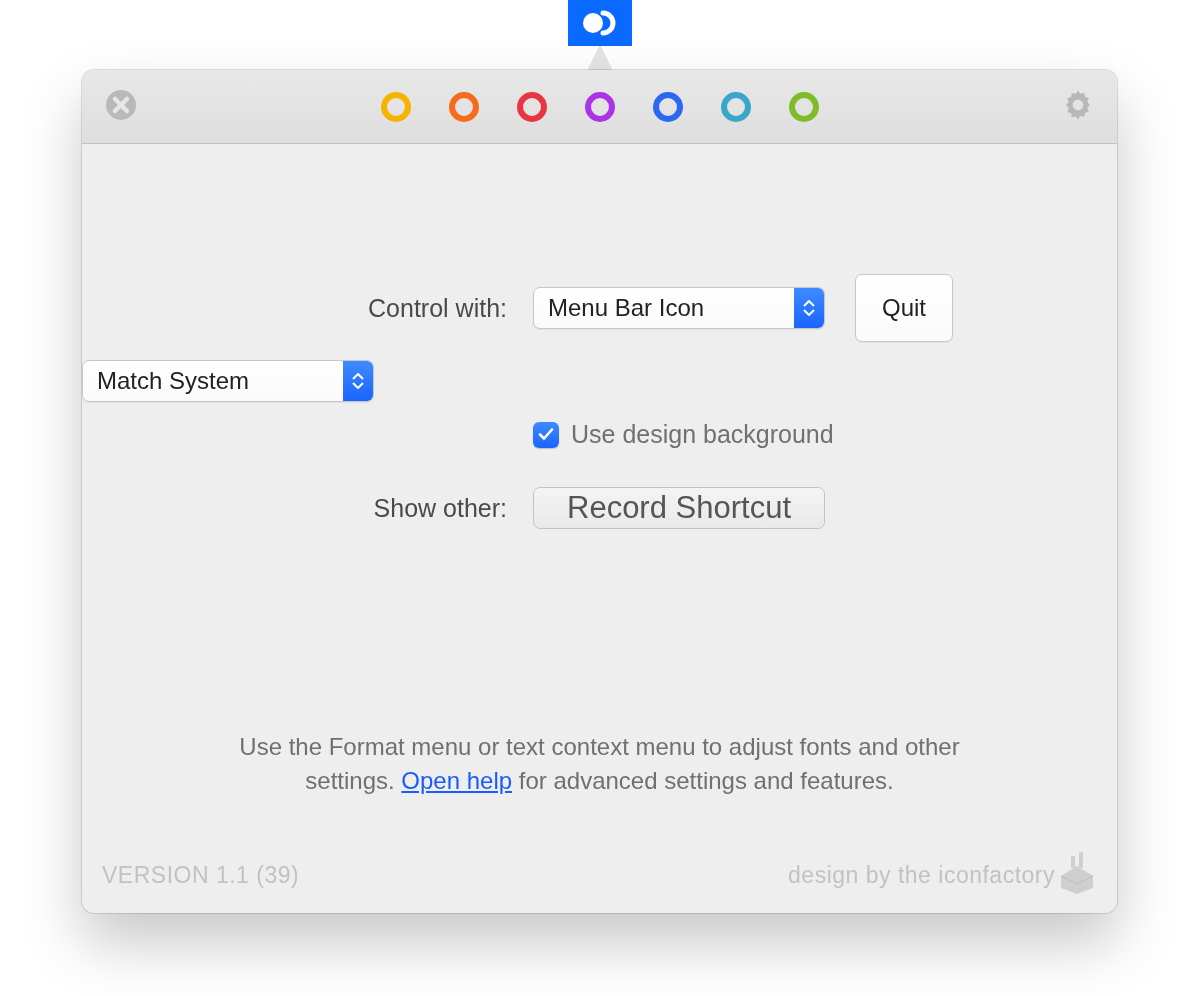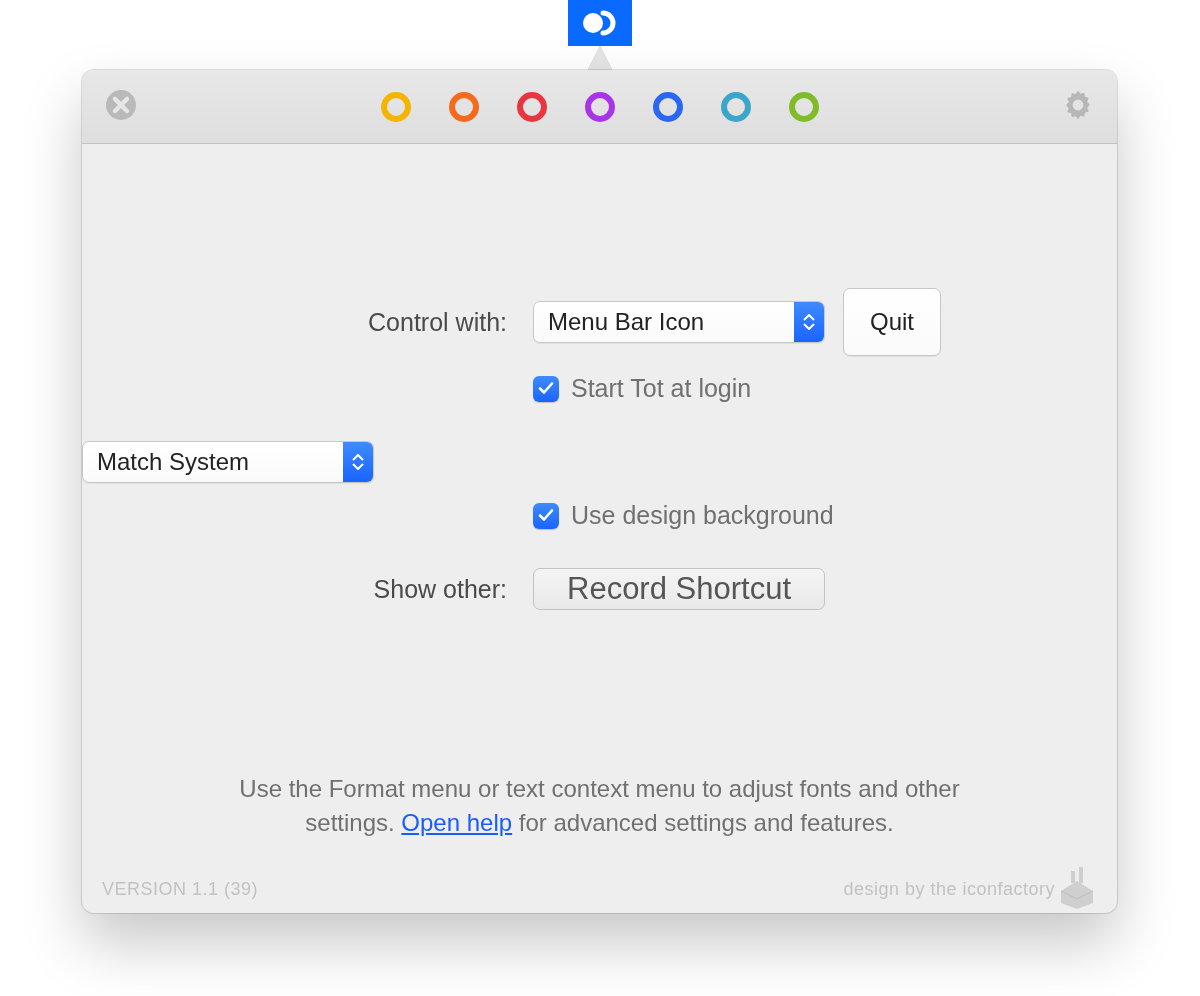--- a/index.html
+++ b/index.html
@@ -85,39 +85,38 @@
     box-sizing: border-box;
     cursor: pointer;
   }
 
   
   .body {
     position: relative;
     padding-top: 130px;
     height: calc(100% - 73px);
     box-sizing: border-box;
-    margin-top: 14px;
   }
 
   .row {
     display: flex;
     align-items: center;
     margin-bottom: 18px;
   }
   .row .label {
     width: 425px;
     text-align: right;
     font-size: 25px;
     color: #4a4a4a;
     padding-right: 26px;
   }
   .row .controls {
     display: flex;
     align-items: center;
-    gap: 18px;
+    gap: 30px;
   }
 
   
   .popup {
     display: inline-flex;
     align-items: center;
     height: 40px;
     border: 1px solid #c7c7c7;
     border-radius: 7px;
     background: linear-gradient(#ffffff, #fafafa);
@@ -175,40 +174,40 @@
     border: 1px solid #c2c2c2;
     border-radius: 7px;
     background: linear-gradient(#f4f4f4, #e9e9e9);
     font-size: 31px;
     color: #555;
   }
 
   .hint {
     position:absolute;
     left: 0; right: 0;
-    top: 614px;
+    top: 586px;
     text-align:center;
     font-size: 24px;
     line-height: 34px;
     color: #707070;
     padding: 0 120px;
   }
   .hint a {
     color: #1a5bff;
     text-decoration: underline;
   }
 
   .footer {
     position: absolute;
     left: 20px; right: 18px;
     bottom: 14px;
     display:flex;
     align-items:center;
     justify-content:space-between;
-    font-size: 18px;
+    font-size: 23px;
     color: #c2c2c2;
     letter-spacing: 0.5px;
   }
   .footer-right { display:flex; align-items:center; }
   .footer-right svg { width: 44px; height: 44px; }
 </style>
 </head>
 <body>
 
 <div class="menubar-item">
@@ -268,30 +267,20 @@
             <svg viewBox="0 0 12 8">
                 <path d="M1 2 L6 7 L11 2" fill="none" stroke="#fff" stroke-width="2"></path>
               </svg>
           </span>
         </div>
         <div class="push-button">
           <span>Quit</span>
         </div>
       </div>
     </div>
-    <div class="sub-row">
-      <div class="checkbox">
-        <span>
-          <svg viewBox="0 0 18 18">
-              <path d="M3 9.5 L7 13.5 L15 4.5" fill="none" stroke="#fff" stroke-width="2.6" stroke-linecap="round" stroke-linejoin="round"></path>
-            </svg>
-        </span>
-      </div>
-      <span>Start Tot at login</span>
-    </div>
 
     <div class="row">
       <div class="controls">
         <div class="popup popup-appearance">
           <span class="popup-text">Match System</span>
           <span class="stepper">
             <svg viewBox="0 0 12 8">
                 <path d="M1 6 L6 1 L11 6" fill="none" stroke="#fff" stroke-width="2"></path>
               </svg>
             <svg viewBox="0 0 12 8">

